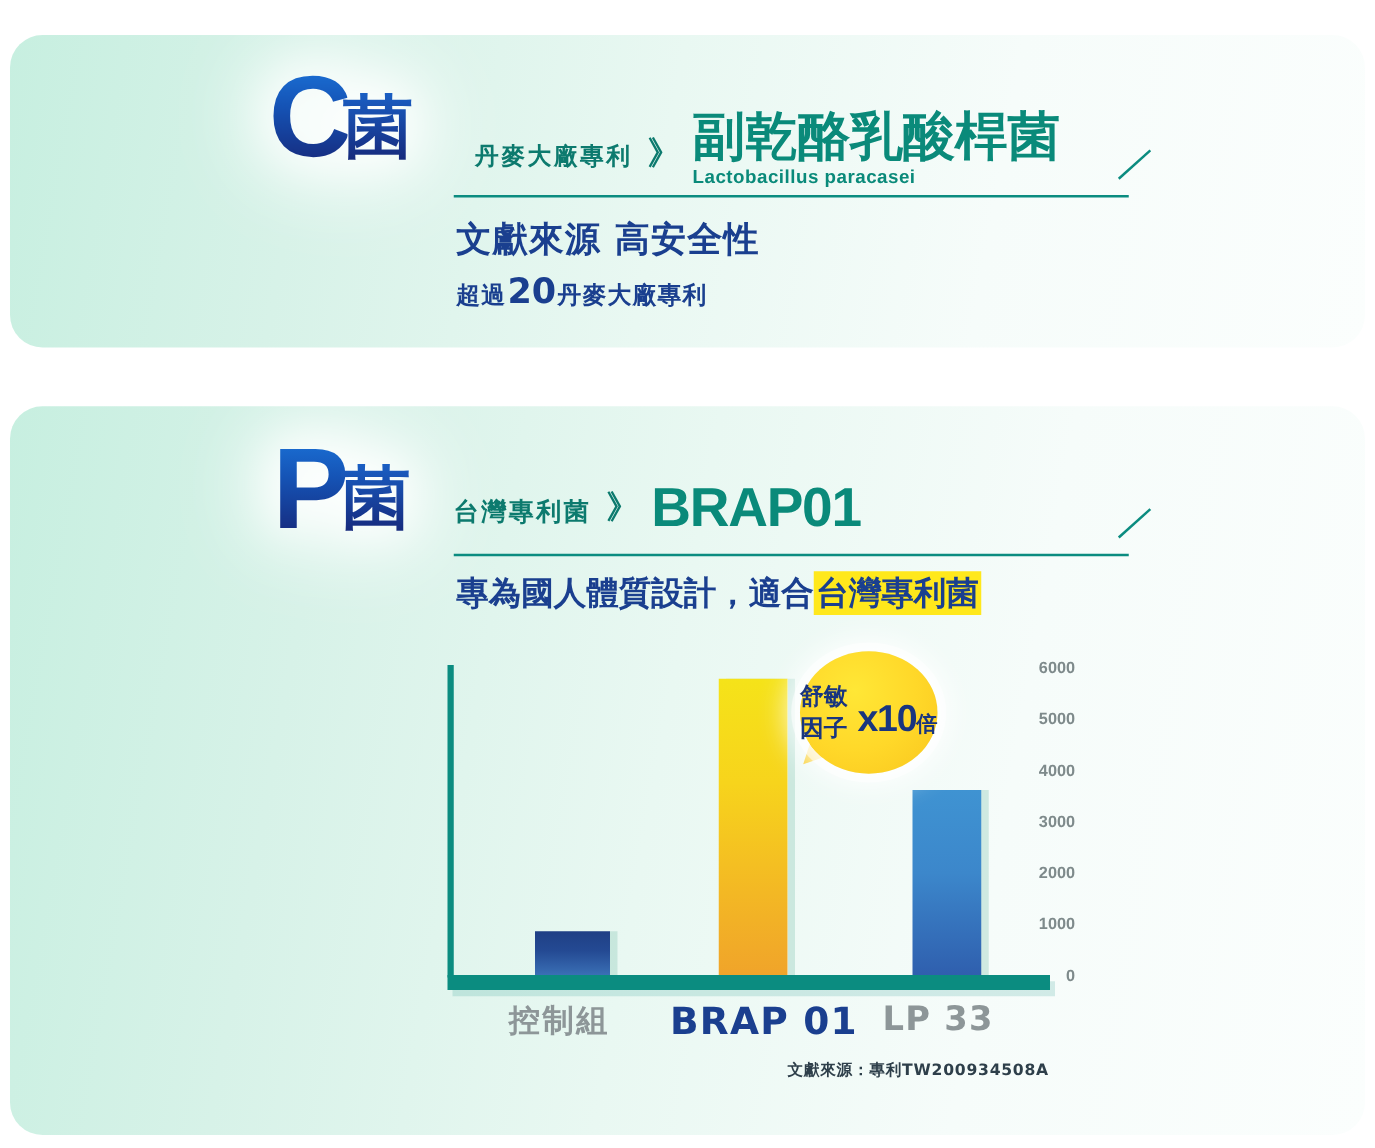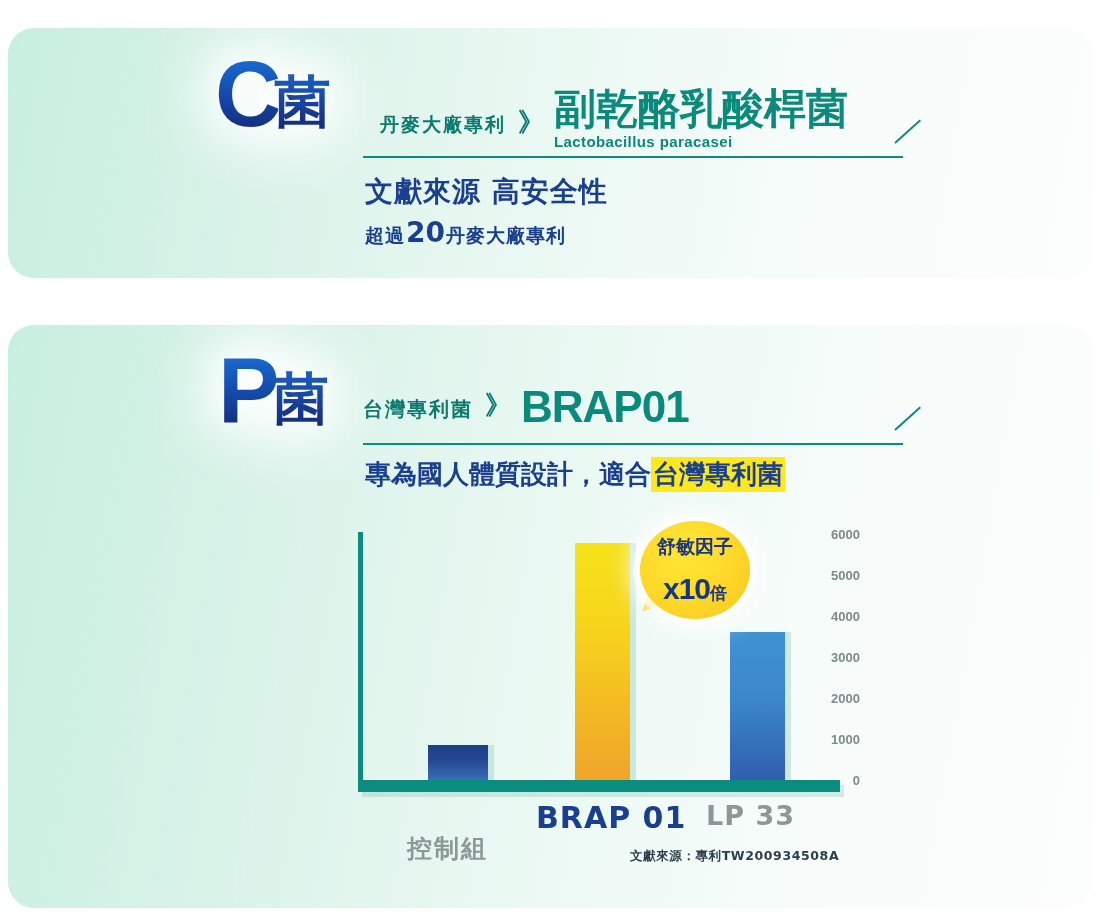--- a/index.html
+++ b/index.html
@@ -93,21 +93,21 @@
   .bar{ position:absolute; bottom:98px; box-shadow:6px 0 0 rgba(160,210,195,.45); }
   .xlab{ position:absolute; top:272px; font-weight:bold;
          font-family:"DejaVu Sans","Liberation Sans",sans-serif; }
 
   
   #bubble{
     position:absolute; left:640px; top:521px; width:110px; height:98px;
     border-radius:50%;
     background:radial-gradient(circle at 40% 32%,#ffe736 0%,#ffd829 52%,#f9c61e 100%);
     box-shadow:0 0 0 7px rgba(255,255,255,.55), 0 0 22px 10px rgba(255,255,255,.85);
-    display:flex; flex-direction:column; align-items:center; justify-content:center;
+    display:flex; flex-direction:row; align-items:center; justify-content:center;
     color:#19357f;
   }
   #bubble .l1{ font-family:"DejaVu Sans","Liberation Sans",sans-serif;
                font-weight:bold; font-size:19px; letter-spacing:0px; }
   #bubble .l2{ display:flex; align-items:baseline; margin-top:12px; }
   #bubble .x10{ font-family:"Liberation Sans",sans-serif; font-weight:bold; font-size:30px; letter-spacing:-1px; }
   #bubble .bei{ font-family:"DejaVu Sans","Liberation Sans",sans-serif; font-weight:bold; font-size:17px; }
   #bubble-tail{
     position:absolute; left:645px; top:596px;
     width:0; height:0; border-left:26px solid #f9cc20;
@@ -194,21 +194,21 @@
 
   <div class="bar" style="left:128px; width:60px; height:35px;
               background:linear-gradient(180deg,#1f3f85 0%,#244a93 45%,#3a6fb5 100%);"></div>
 
   <div class="bar" style="left:275px; width:55px; height:237px;
               background:linear-gradient(180deg,#f5e319 0%,#f7d41c 35%,#f3b824 72%,#f0a42a 100%);"></div>
 
   <div class="bar" style="left:430px; width:55px; height:148px;
               background:linear-gradient(180deg,#3f93d2 0%,#3c87cb 45%,#2f5fae 100%);"></div>
 
-  <div class="xlab" style="left:107px; font-size:25px; color:#8d9698; letter-spacing:2px;margin-top:32px;">控制組</div>
+  <div class="xlab" style="left:107px; font-size:25px; color:#8d9698; letter-spacing:2px;">控制組</div>
   <div class="xlab" style="left:236px; font-size:30px; color:#1a3f8f; letter-spacing:1px;">BRAP 01</div>
   <div class="xlab" style="left:406px; font-size:27px; color:#8d9698; letter-spacing:1px;">LP 33</div>
 </div>
 
 <div id="bubble-tail"></div>
 <div id="bubble">
   <span class="l1">舒敏因子</span>
   <span class="l2">
     <span class="x10">x10</span>
     <span class="bei">倍</span>

